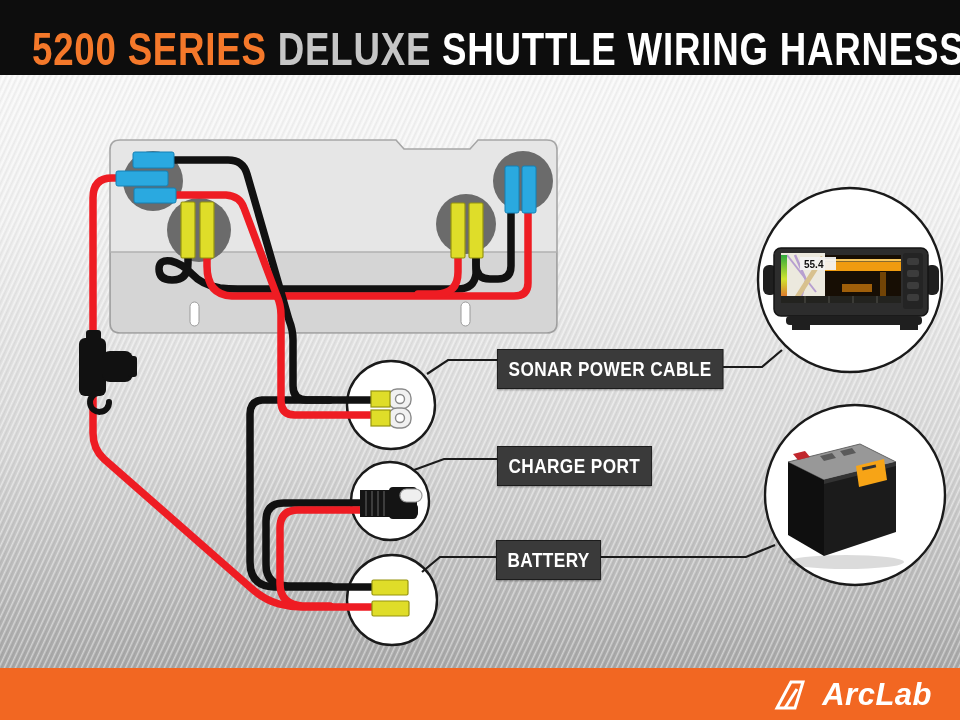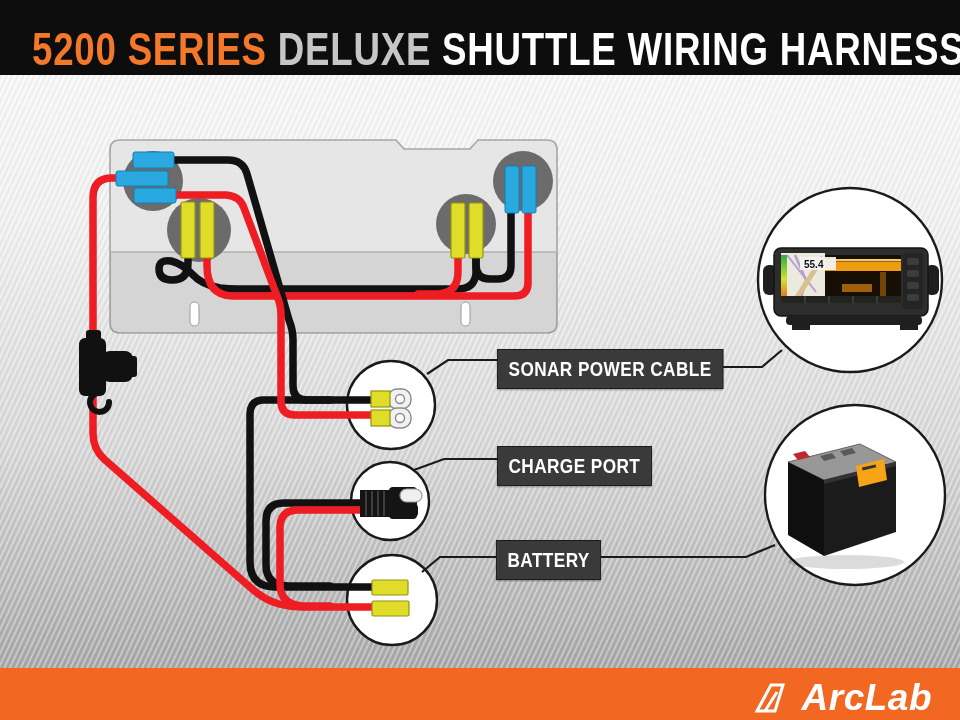--- a/index.html
+++ b/index.html
@@ -15,21 +15,21 @@
          font-weight:bold;font-size:47px;letter-spacing:1px;}
   .t-orange{color:#f4782a;}
   .t-gray{color:#c6c6c6;}
   .t-white{color:#ffffff;}
   .label-box{position:absolute;background:#3a3a3a;border:1px solid #1c1c1c;
          color:#ffffff;font-weight:bold;font-size:21px;letter-spacing:.5px;
          padding:7px 13px;white-space:nowrap;transform:scaleX(.82);transform-origin:left top;
          box-shadow:0 1px 2px rgba(0,0,0,.35);z-index:6;}
   .footer{position:absolute;left:0;top:668px;width:960px;height:52px;background:#f26722;z-index:5;}
   .brand{position:absolute;right:28px;top:9px;display:flex;align-items:center;gap:7px;}
-  .brand-text{color:#ffffff;font-weight:bold;font-style:italic;font-size:37px;letter-spacing:.5px;}
+  .brand-text{color:#ffffff;font-weight:bold;font-style:italic;font-size:31px;letter-spacing:.5px;}
   svg.diagram{position:absolute;left:0;top:0;z-index:4;}
 </style>
 </head>
 <body>
 
 <div class="stage">
 
   <div class="banner">
     <div class="banner-inner">
       <span class="t-orange">5200 SERIES</span>

